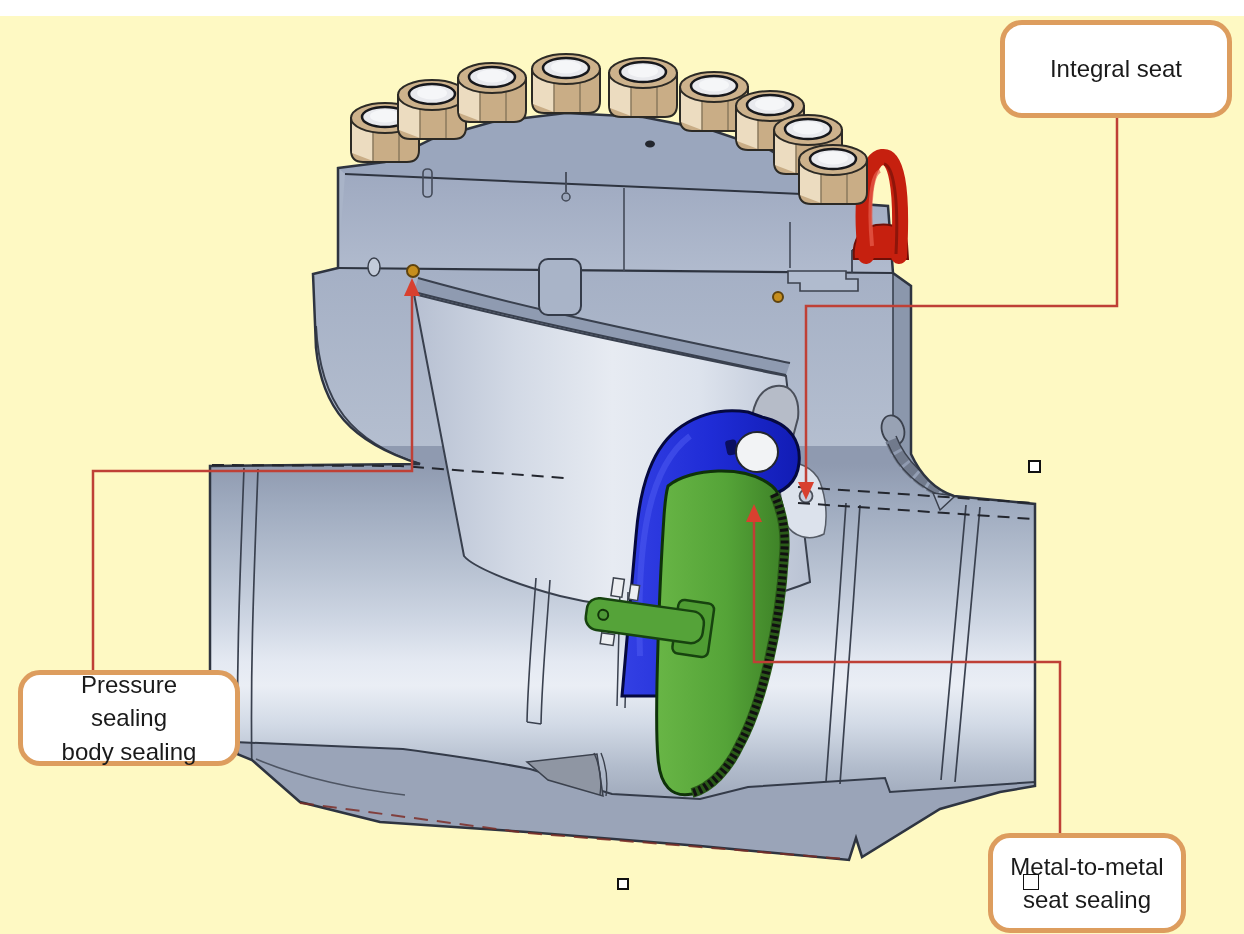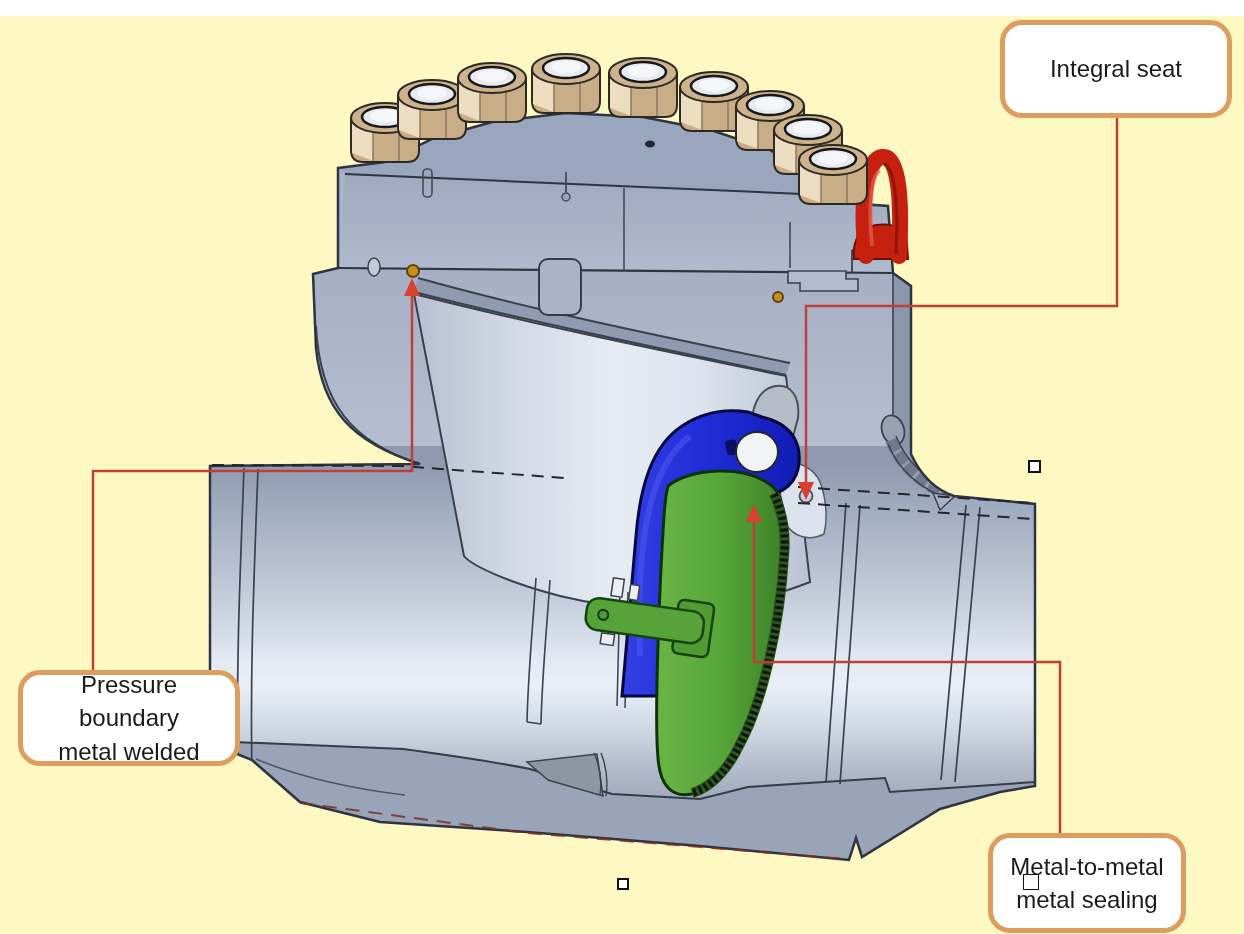--- a/index.html
+++ b/index.html
@@ -222,26 +222,26 @@
       <polygon points="754,488 746,506 762,506"></polygon>
     </g>
   </svg>
 
   <div class="callout integral">
     <div>Integral seat</div>
   </div>
 
   <div class="callout pressure">
     <div>Pressure</div>
-    <div>boundary</div>
-    <div>metal welded</div>
+    <div>sealing</div>
+    <div>body sealing</div>
   </div>
 
   <div class="callout metal">
     <div>Metal-to-metal</div>
-    <div>metal sealing</div>
+    <div>seat sealing</div>
   </div>
 
   <div class="handle h1"></div>
   <div class="handle h2"></div>
   <div class="handle h3"></div>
 
 </div>
 
 </body></html>

